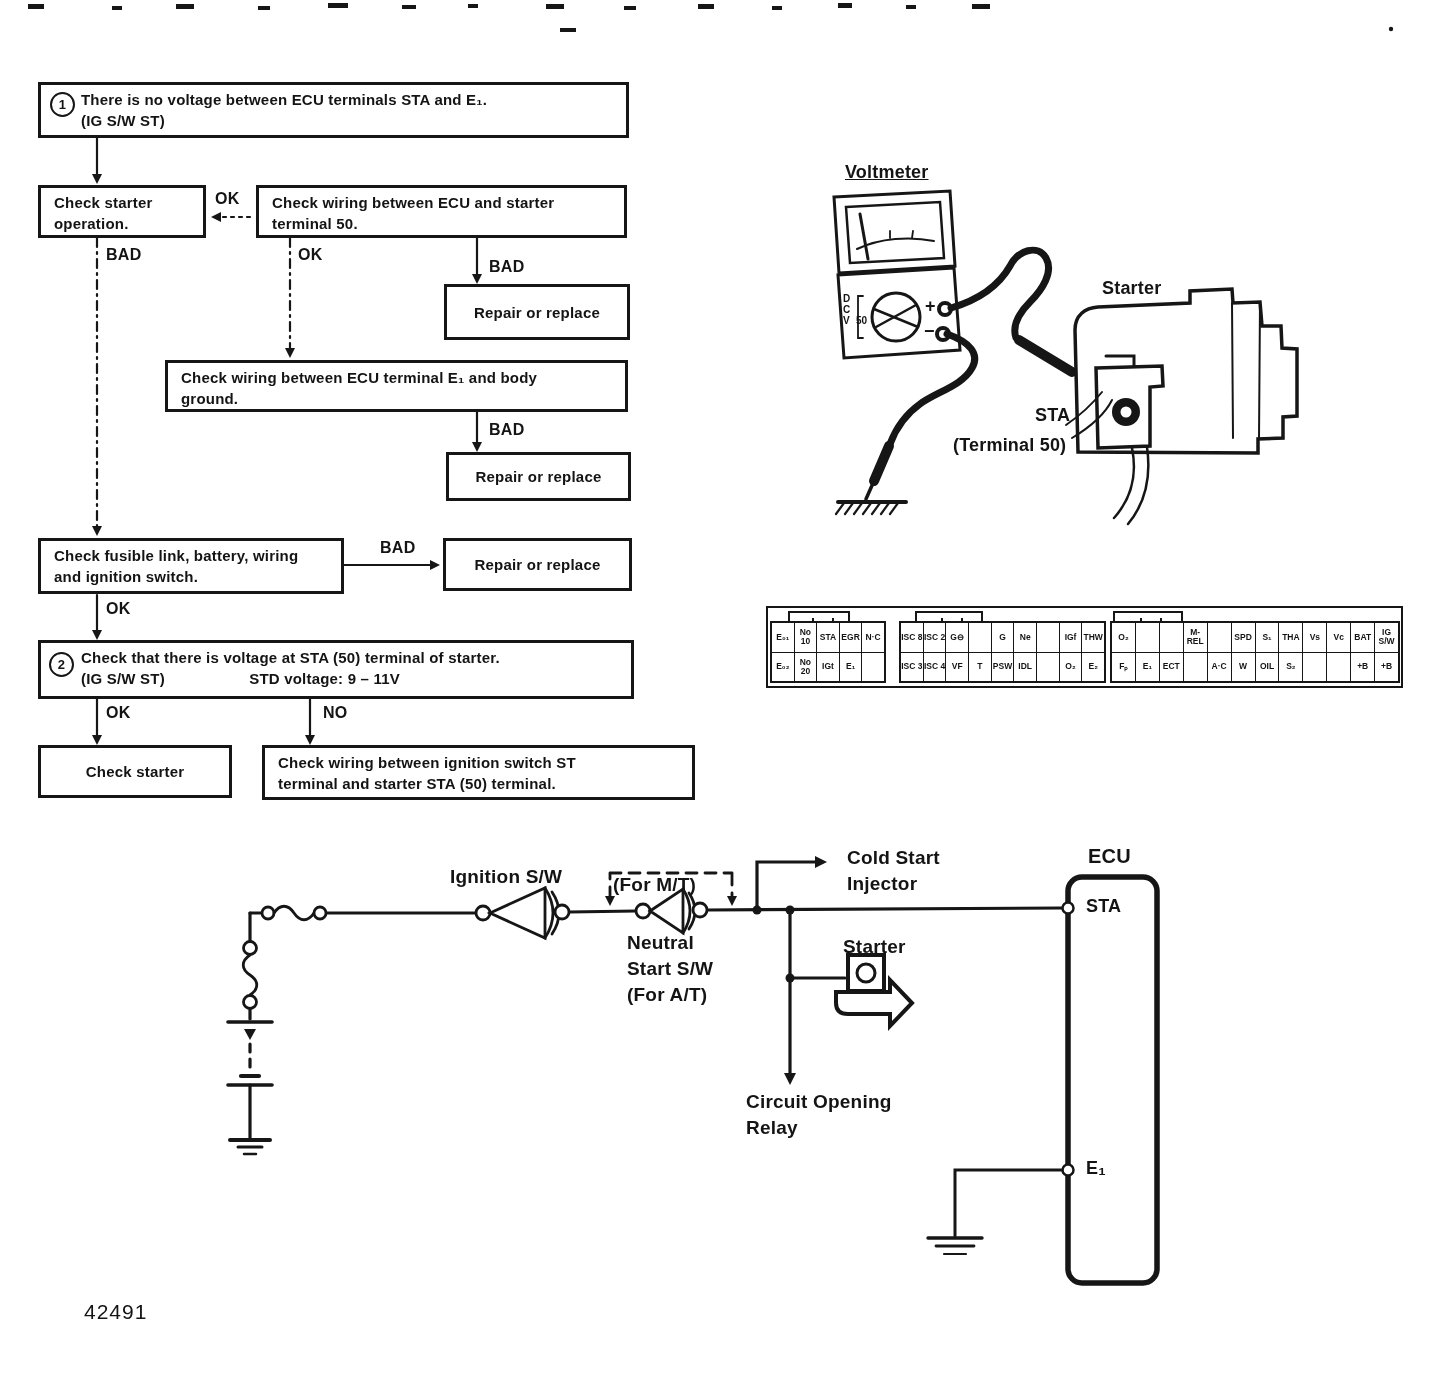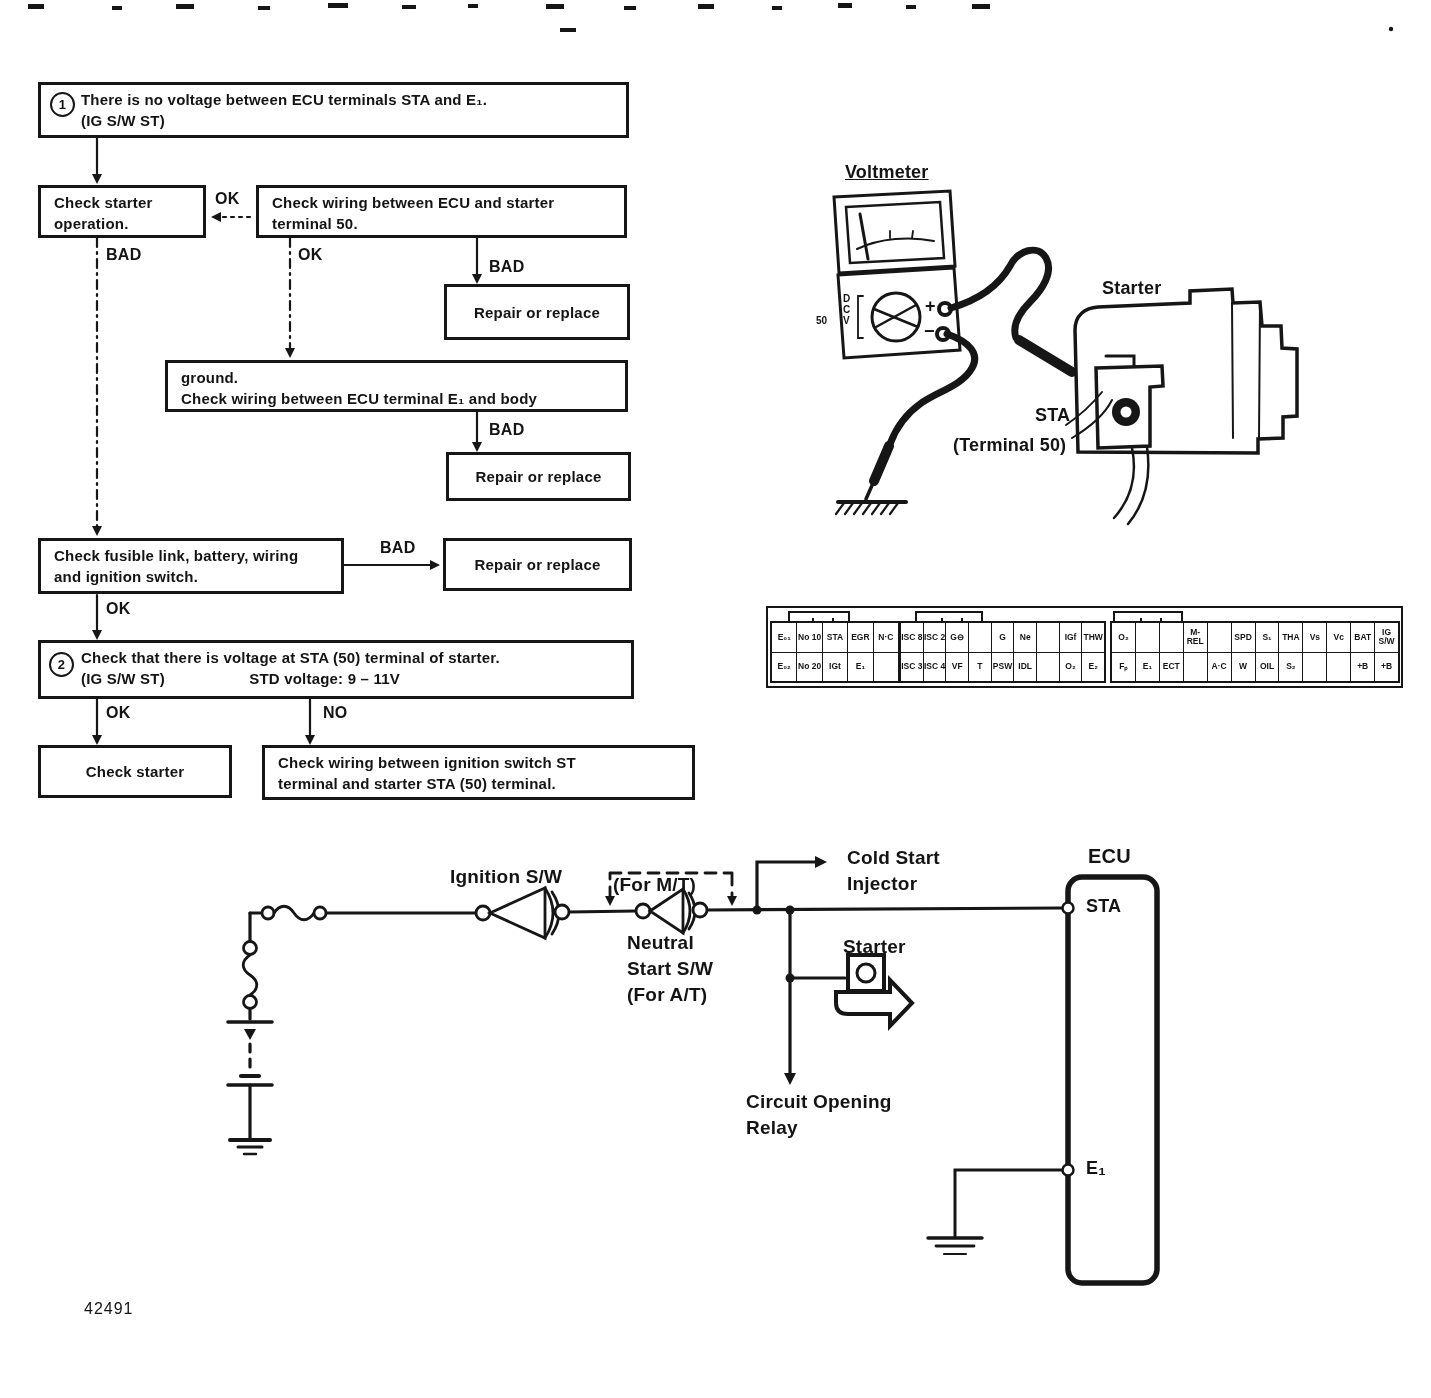--- a/index.html
+++ b/index.html
@@ -12,21 +12,21 @@
   .pad-num{padding:4px 8px 0 40px;}
   .center{display:flex;align-items:center;justify-content:center;text-align:center;}
   .circnum{position:absolute;width:21px;height:21px;border:2px solid #161616;border-radius:50%;
            font-size:13px;font-weight:700;display:flex;align-items:center;justify-content:center;
            background:transparent;}
   .lbl{position:absolute;font-weight:700;font-size:16px;letter-spacing:.3px;}
   .wlbl{position:absolute;font-weight:700;font-size:19px;line-height:26px;letter-spacing:.2px;}
   .ilbl{position:absolute;font-weight:700;font-size:18px;letter-spacing:.2px;}
   .mlbl{position:absolute;font-weight:700;}
   .std{margin-left:80px;}
-  .fig{position:absolute;font-size:16px;font-weight:400;letter-spacing:1px;}
+  .fig{position:absolute;font-size:21px;font-weight:400;letter-spacing:1px;}
   .l2span{display:inline-block;}
   
   .conn-housing{position:absolute;left:766px;top:606px;width:637px;height:82px;
                 border:2.5px solid #161616;box-sizing:border-box;}
   .conn-tab{position:absolute;height:14px;top:611px;border:2.5px solid #161616;
             box-sizing:border-box;background:#fff;}
   .conn-notch{position:absolute;height:9px;top:618px;border:2px solid #161616;border-top:none;
               box-sizing:border-box;background:#fff;}
   .conn-block{position:absolute;top:621px;height:62px;border:2.5px solid #161616;background:#fff;
               display:flex;flex-direction:column;box-sizing:border-box;}
@@ -256,22 +256,22 @@
     <div>terminal 50.</div>
   </div>
 </div>
 
 <div class="box center" style="left:444px;top:284px;width:186px;height:56px;">
   <span>Repair or replace</span>
 </div>
 
 <div class="box" style="left:165px;top:360px;width:463px;height:52px;">
   <div class="pad">
+    <div>Check wiring between ECU terminal E₁ and body</div>
     <div>ground.</div>
-    <div>Check wiring between ECU terminal E₁ and body</div>
   </div>
 </div>
 
 <div class="box center" style="left:446px;top:452px;width:185px;height:49px;">
   <span>Repair or replace</span>
 </div>
 
 <div class="box" style="left:38px;top:538px;width:306px;height:56px;">
   <div class="pad">
     <div>Check fusible link, battery, wiring</div>
@@ -313,32 +313,32 @@
 <div class="lbl" style="left:380px;top:539px;">BAD</div>
 <div class="lbl" style="left:106px;top:600px;">OK</div>
 <div class="lbl" style="left:106px;top:704px;">OK</div>
 <div class="lbl" style="left:323px;top:704px;">NO</div>
 
 <div class="ilbl" style="left:845px;top:162px;text-decoration:underline;">Voltmeter</div>
 <div class="ilbl" style="left:1102px;top:278px;">Starter</div>
 <div class="ilbl" style="left:1035px;top:405px;">STA</div>
 <div class="ilbl" style="left:953px;top:435px;">(Terminal 50)</div>
 <div class="mlbl" style="left:843px;top:293px;width:12px;font-size:10px;line-height:11px;">D C V</div>
-<div class="mlbl" style="left:816px;top:315px;font-size:10px;">50</div>
+<div class="mlbl" style="left:856px;top:315px;font-size:10px;">50</div>
 <div class="mlbl" style="left:925px;top:296px;font-size:18px;">+</div>
 <div class="mlbl" style="left:924px;top:321px;font-size:18px;">−</div>
 
 <div class="conn-housing"></div>
 <div class="conn-tab" style="left:788px;width:62px;"></div>
 <div class="conn-notch" style="left:812px;width:22px;"></div>
 <div class="conn-tab" style="left:915px;width:68px;"></div>
 <div class="conn-notch" style="left:941px;width:22px;"></div>
 <div class="conn-tab" style="left:1113px;width:70px;"></div>
 <div class="conn-notch" style="left:1140px;width:22px;"></div>
-<div class="conn-block" style="left:770px;width:130px;">
+<div class="conn-block" style="left:770px;width:116px;">
       <div class="conn-row">
         <div class="conn-cell">E₀₁</div>
         <div class="conn-cell">No 10</div>
         <div class="conn-cell">STA</div>
         <div class="conn-cell">EGR</div>
         <div class="conn-cell">N·C</div>
       </div>
       <div class="conn-row">
         <div class="conn-cell">E₀₂</div>
         <div class="conn-cell">No 20</div>

